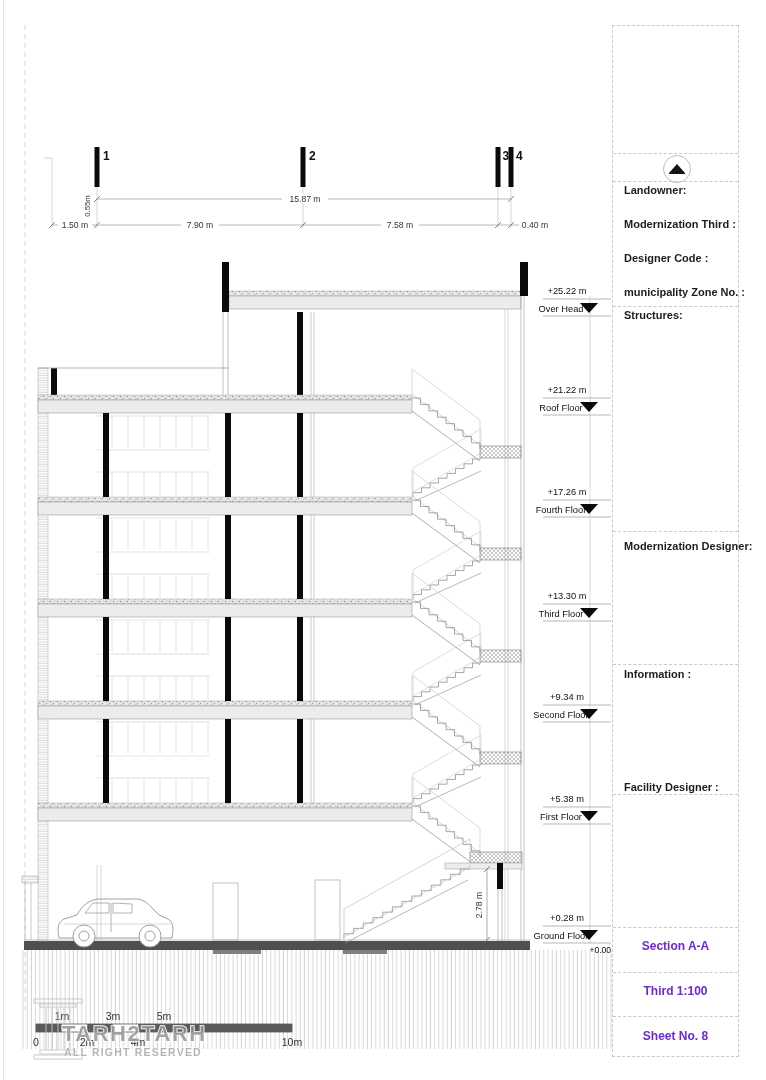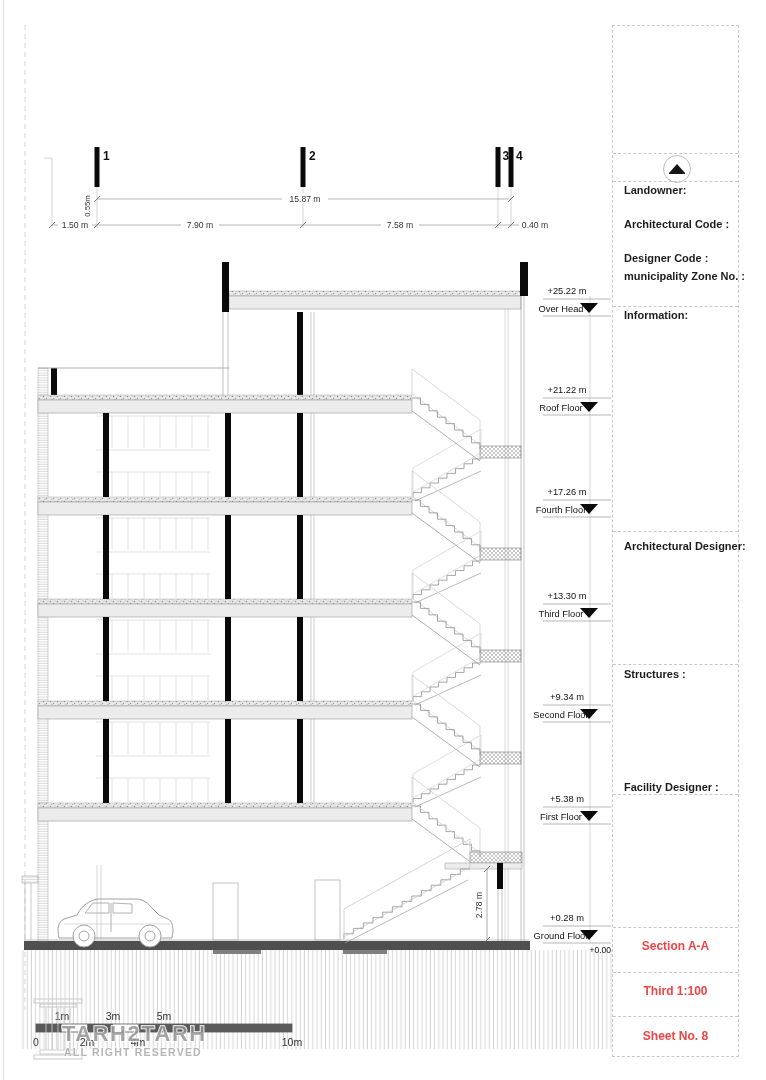--- a/index.html
+++ b/index.html
@@ -5,21 +5,21 @@
   html,body{margin:0;padding:0;background:#fff;}
   .sheet{position:relative;width:766px;height:1080px;background:#ffffff;overflow:hidden;
          font-family:"Liberation Sans", sans-serif;}
   svg text{font-family:"Liberation Sans", sans-serif;}
   .drawing{position:absolute;left:0;top:0;}
   
   .tb{position:absolute;left:612px;top:25px;width:127px;height:1032px;
       border:1px dashed #c9c9c9;box-sizing:border-box;}
   .tb .sep{position:absolute;left:0;width:100%;border-top:1px dashed #c9c9c9;height:0;}
   .tb .lbl{position:absolute;left:11px;font-size:11px;font-weight:600;color:#1d1d1d;white-space:nowrap;}
-  .tb .ctr{position:absolute;left:0;width:100%;text-align:center;font-size:12px;font-weight:600;color:#ef4444;}
+  .tb .ctr{position:absolute;left:0;width:100%;text-align:center;font-size:12px;font-weight:600;color:#6d28d9;}
   .north{position:absolute;width:26px;height:26px;border:1px solid #bdbdbd;border-radius:50%;
          display:flex;align-items:center;justify-content:center;}
   .north .tri{width:0;height:0;border-left:8px solid transparent;border-right:8px solid transparent;
               border-bottom:9px solid #141414;margin-top:-2px;}
   .north .base{position:absolute;left:5px;right:5px;top:17px;border-top:1.5px solid #141414;}
 </style>
 </head>
 <body>
 
 <div class="sheet">
@@ -329,29 +329,29 @@
 </svg>
 
 <div class="tb">
   <div class="sep" style="top:127px"></div>
   <div class="sep" style="top:155px"></div>
   <div class="north" style="left:50px;top:129px">
     <div class="tri"></div>
         <div class="base"></div>
   </div>
   <div class="lbl" style="top:158px">Landowner:</div>
-  <div class="lbl" style="top:192px">Architectural Code :</div>
+  <div class="lbl" style="top:192px">Modernization Third :</div>
   <div class="lbl" style="top:226px">Designer Code :</div>
-  <div class="lbl" style="top:244px">municipality Zone No. :</div>
+  <div class="lbl" style="top:260px">municipality Zone No. :</div>
   <div class="sep" style="top:280px"></div>
-  <div class="lbl" style="top:283px">Information:</div>
+  <div class="lbl" style="top:283px">Structures:</div>
   <div class="sep" style="top:505px"></div>
-  <div class="lbl" style="top:514px">Architectural Designer:</div>
+  <div class="lbl" style="top:514px">Modernization Designer:</div>
   <div class="sep" style="top:638px"></div>
-  <div class="lbl" style="top:642px">Structures :</div>
+  <div class="lbl" style="top:642px">Information :</div>
   <div class="sep" style="top:768px"></div>
   <div class="lbl" style="top:755px">Facility Designer :</div>
   <div class="sep" style="top:901px"></div>
   <div class="ctr" style="top:913px">Section A-A</div>
   <div class="sep" style="top:946px"></div>
   <div class="ctr" style="top:958px">Third 1:100</div>
   <div class="sep" style="top:990px"></div>
   <div class="ctr" style="top:1003px">Sheet No. 8</div>
 </div>
 

